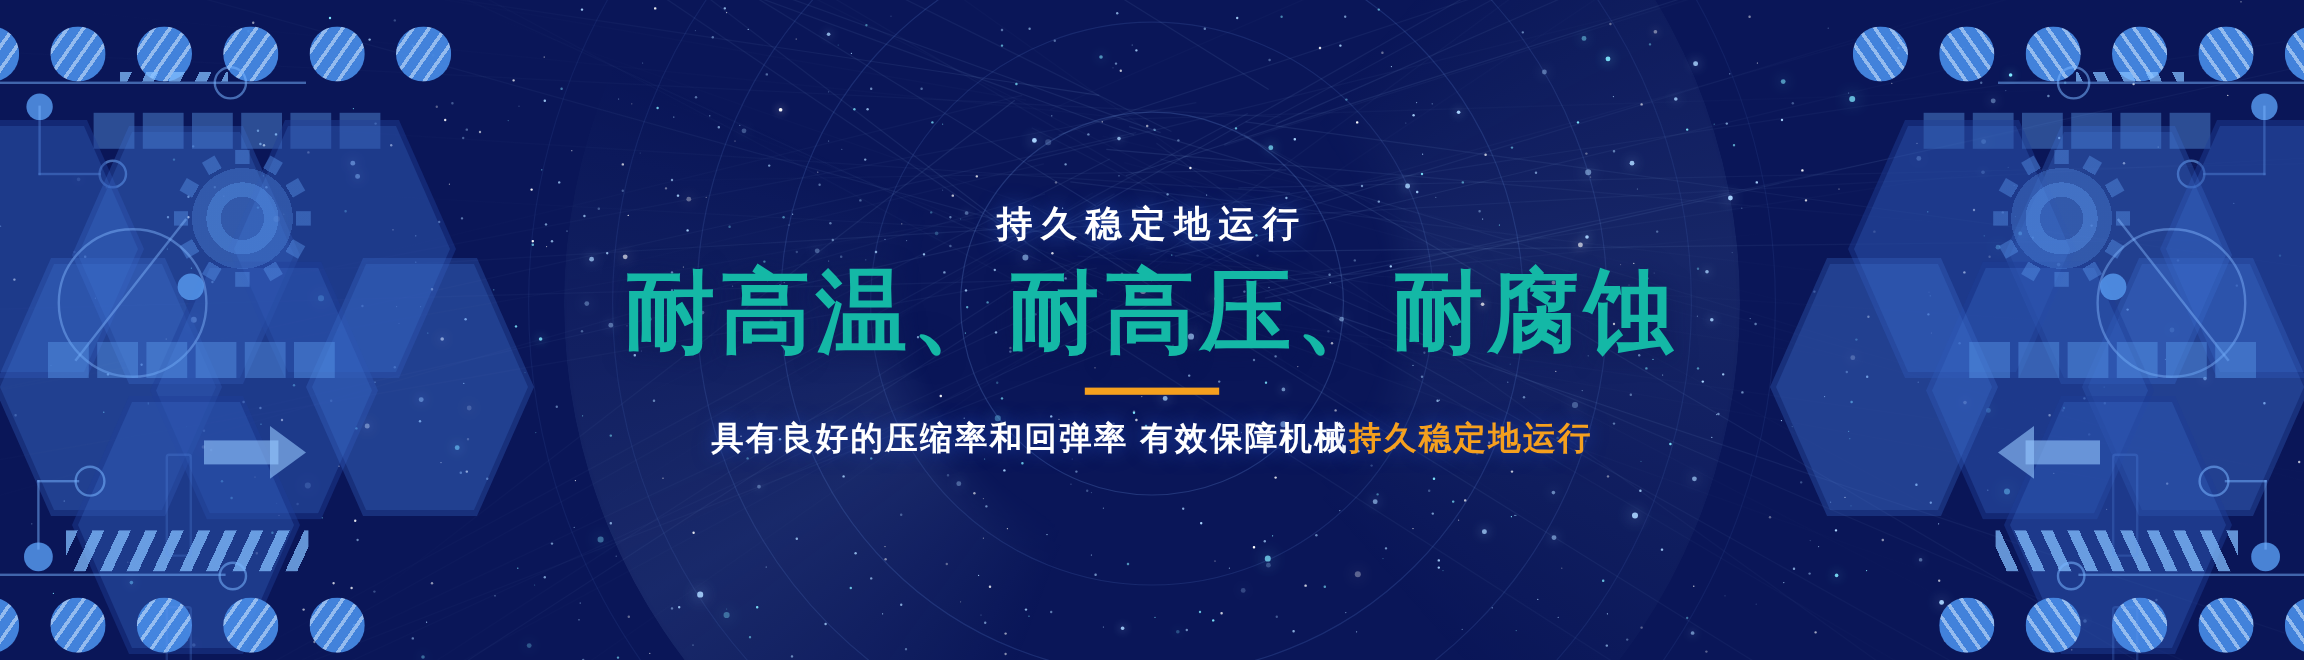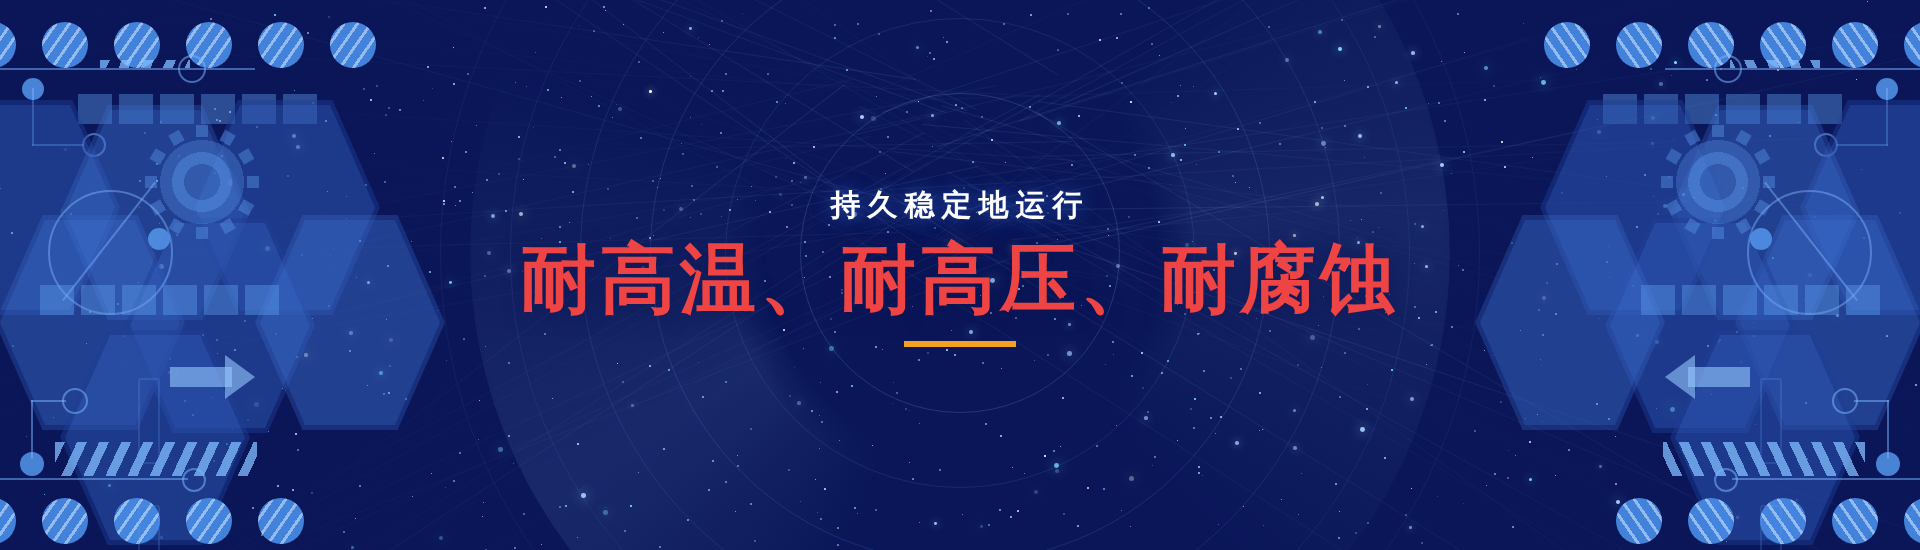--- a/index.html
+++ b/index.html
@@ -115,21 +115,21 @@
     position:absolute; left:0; right:0; top:0; height:550px;
     display:flex; flex-direction:column; align-items:center; justify-content:center;
     text-align:center; z-index:40;
   }
   .eyebrow{
     color:#ffffff; font-size:30px; font-weight:bold; letter-spacing:7px;
     text-shadow:0 0 18px rgba(40,90,200,0.9);
     margin-bottom:12px;
   }
   .headline{
-    color:#ef4444; font-size:76px; font-weight:bold; letter-spacing:4px; line-height:1.08;
+    color:#14b8a6; font-size:76px; font-weight:bold; letter-spacing:4px; line-height:1.08;
     text-shadow:0 2px 20px rgba(10,20,80,0.65);
     white-space:nowrap;
   }
   .rule{
     width:112px; height:6px; background:#f5a01e; margin:20px 0 18px 0;
   }
   .subline{
     font-size:27px; font-weight:bold; letter-spacing:2px; color:#ffffff;
     text-shadow:0 0 16px rgba(30,70,180,0.85);
     white-space:nowrap;
@@ -1168,15 +1168,16 @@
     </div>
 
     <div class="vbar" style="left:138px; top:378px; width:22px; height:86px;"></div>
     <div class="vbar" style="left:138px; top:505px; width:22px; height:60px;"></div>
   </div>
 
   <div class="content">
     <div class="eyebrow">持久稳定地运行</div>
     <div class="headline">耐高温、耐高压、耐腐蚀</div>
     <div class="rule"></div>
+    <div class="subline"><span>具有良好的压缩率和回弹率 有效保障机械</span><em>持久稳定地运行</em></div>
   </div>
 
 </div>
 
 </body></html>

